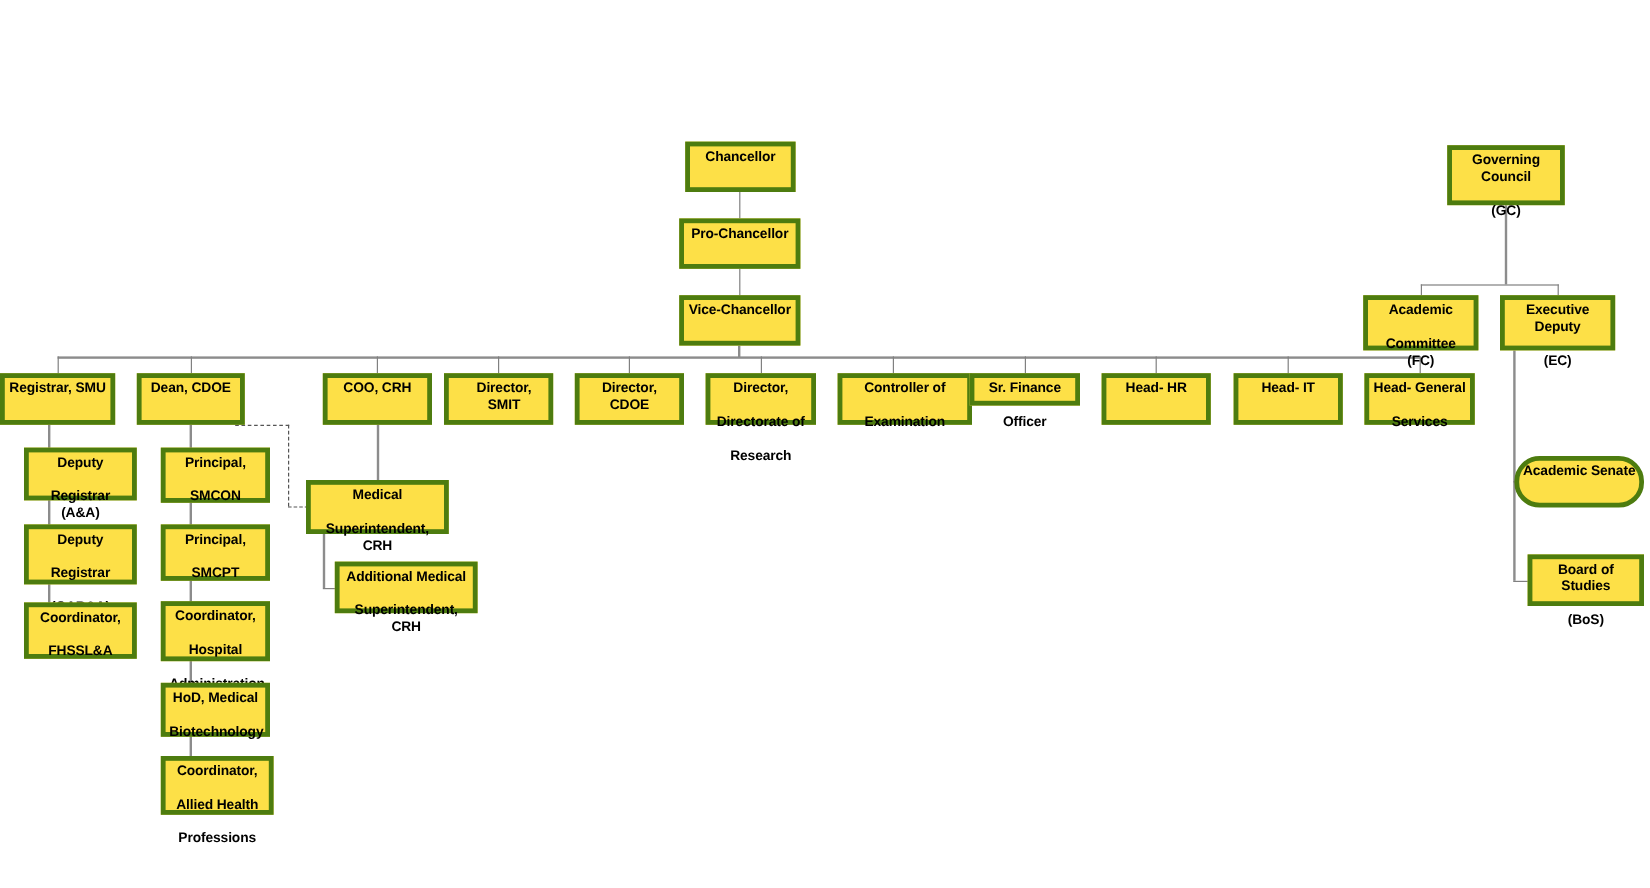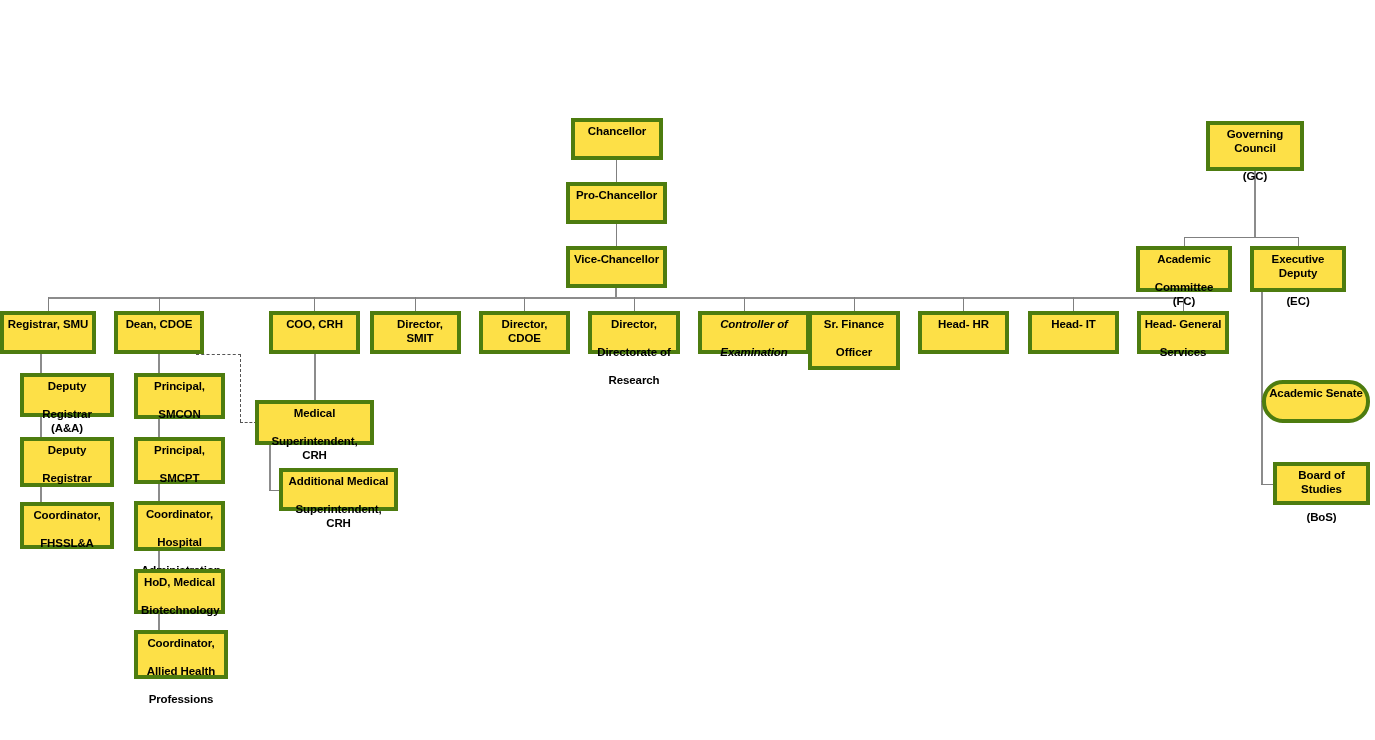--- a/index.html
+++ b/index.html
@@ -181,28 +181,28 @@
   </div>
 
   <div class="node" style="left:588px; top:311px; width:92px; height:43px;">
     <span>
       <span>Director,</span><br>
       <span>Directorate of</span><br>
       <span>Research</span>
     </span>
   </div>
 
-  <div class="node" style="left:698px; top:311px; width:112px; height:43px;font-style:italic;">
+  <div class="node" style="left:698px; top:311px; width:112px; height:43px;">
     <span>
       <span>Controller of</span><br>
       <span>Examination</span>
     </span>
   </div>
 
-  <div class="node" style="left:808px; top:311px; width:92px; height:59px;">
+  <div class="node" style="left:808px; top:311px; width:92px; height:27px;">
     <span>
       <span>Sr. Finance</span><br>
       <span>Officer</span>
     </span>
   </div>
 
   <div class="node" style="left:918px; top:311px; width:91px; height:43px;">
     <span>Head- HR</span>
   </div>
 

